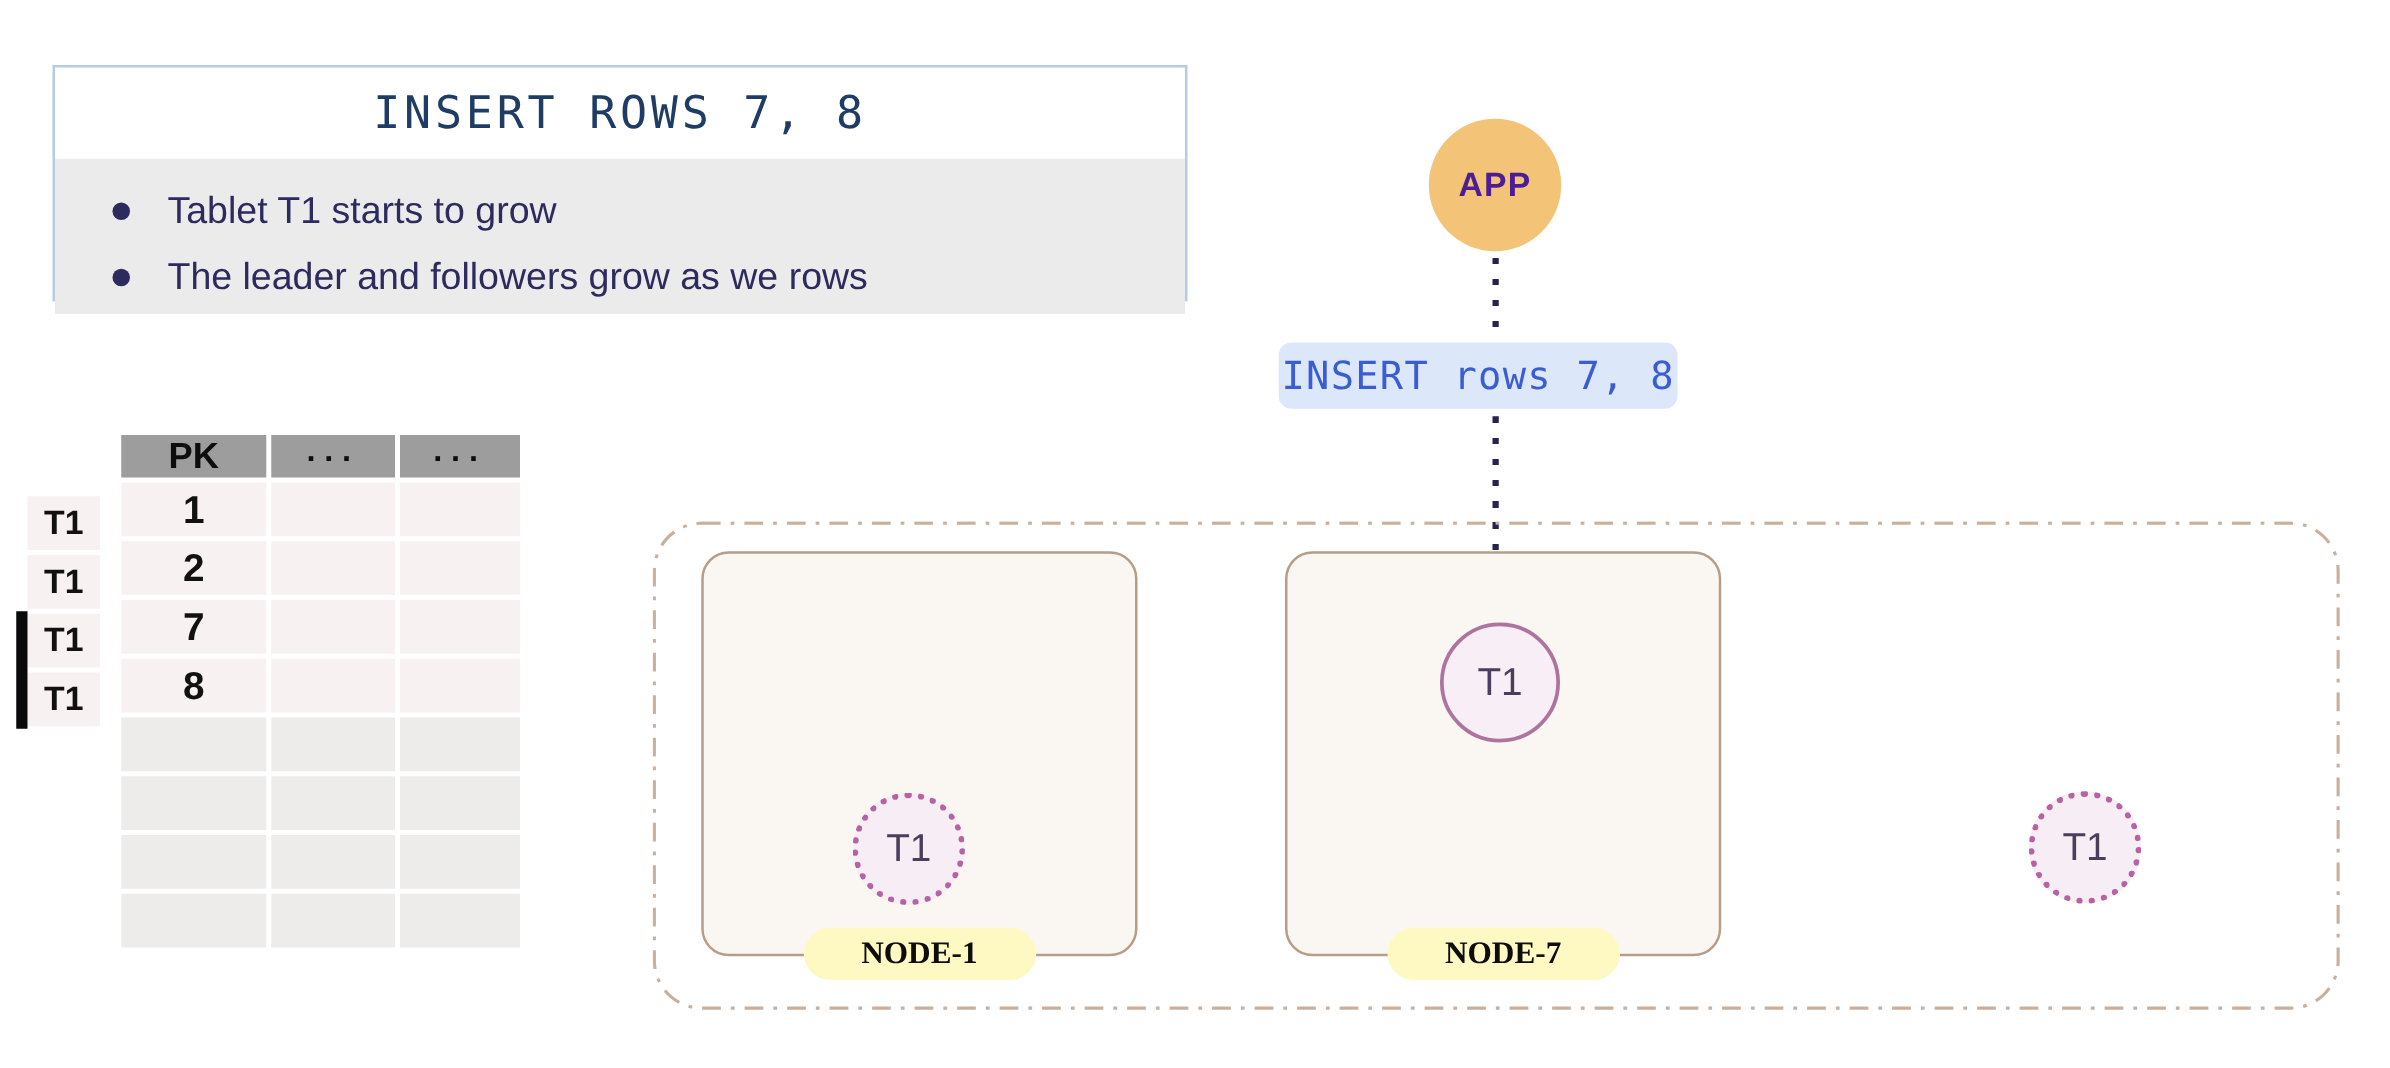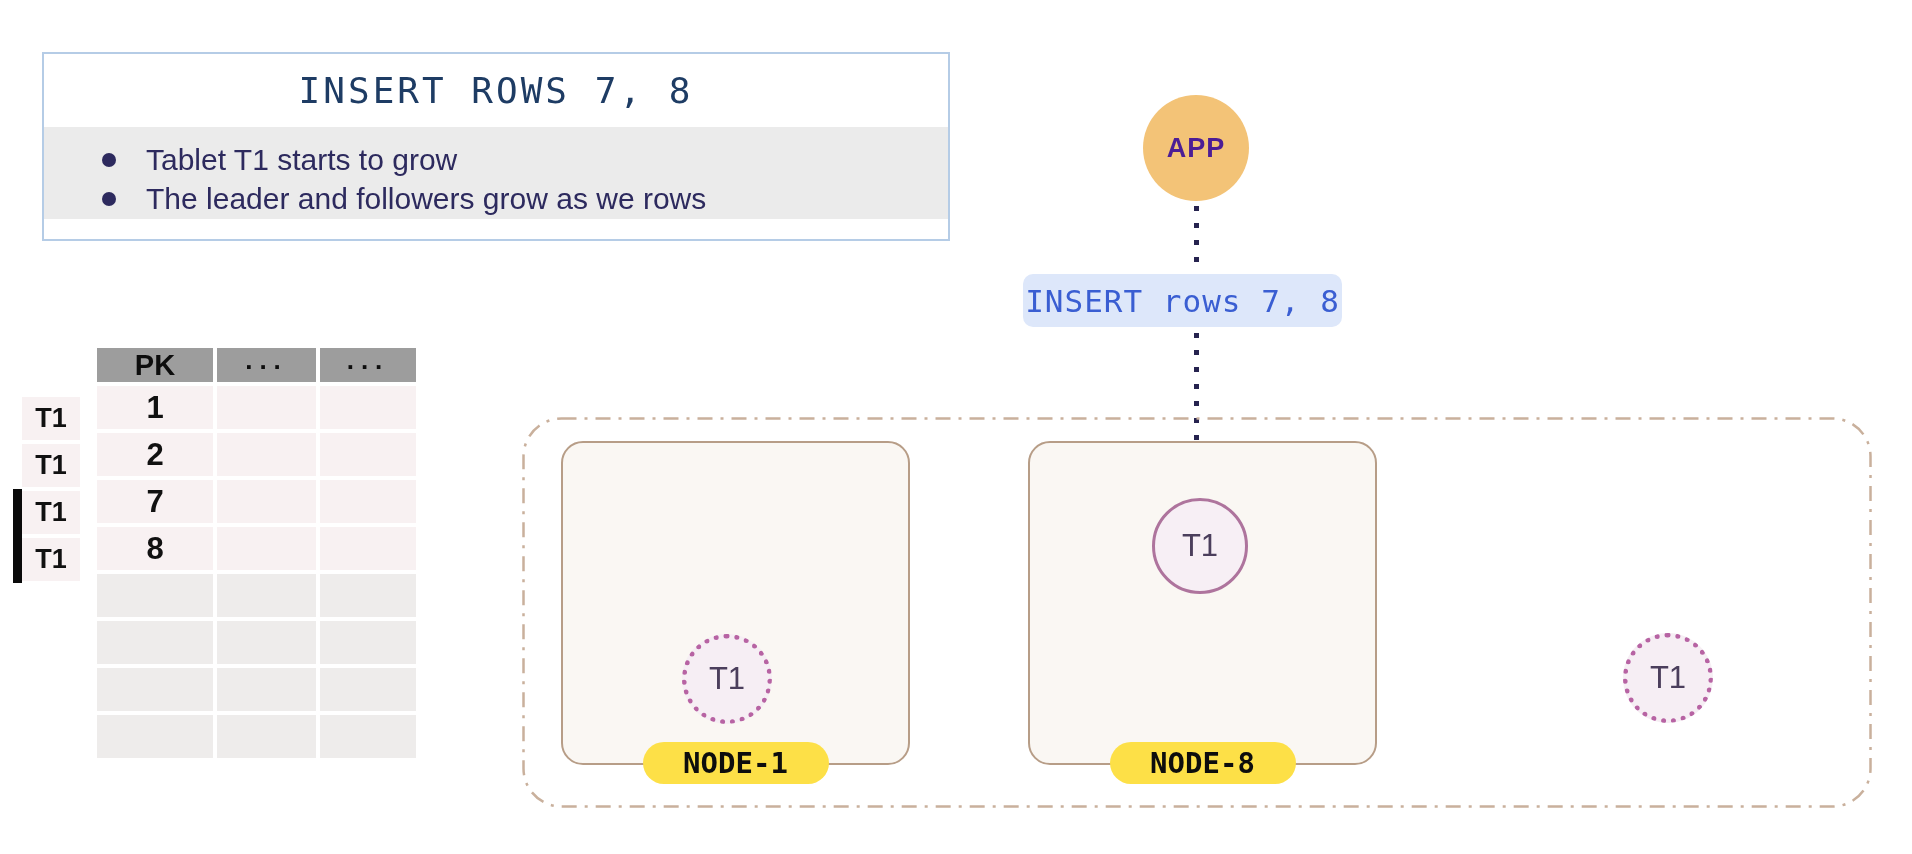--- a/index.html
+++ b/index.html
@@ -12,22 +12,22 @@
   
   .info-box{
     position:absolute;left:42px;top:52px;width:908px;height:189px;
     border:2px solid #b5cce6;box-sizing:border-box;background:#ffffff;
   }
   .info-title{
     height:73px;display:flex;align-items:center;justify-content:center;
     font-size:36px;letter-spacing:3px;color:#1e3c64;font-weight:500;
   }
   .info-bullets{
-    background:#ebebeb;height:92px;box-sizing:border-box;
-    padding:13px 0 0 58px;display:flex;flex-direction:column;justify-content:space-evenly;
+    background:#ebebeb;height:124px;box-sizing:border-box;
+    padding:13px 0 0 46px;display:flex;flex-direction:column;justify-content:space-evenly;
   }
   .bullet-row{display:flex;align-items:center;height:46px;}
   .bullet-dot{
     width:14px;height:14px;border-radius:50%;background:#2d2a5e;
     margin-right:30px;flex:0 0 auto;
   }
   .bullet-text{font-size:30px;color:#2d2a5e;}
 
   
   .app-circle{
@@ -74,22 +74,22 @@
   .node-card{
     position:absolute;top:441px;width:349px;height:324px;box-sizing:border-box;
     background:#faf7f3;border:2px solid #b79d87;border-radius:22px;
   }
   .node-card.n1{left:561px;}
   .node-card.n2{left:1028px;}
   .node-card.n3{left:1489px;}
   .node-pill{
     position:absolute;left:50%;bottom:-21px;transform:translateX(-50%);
     min-width:186px;height:42px;padding:0 28px;box-sizing:border-box;border-radius:21px;
-    background:#fde047;display:flex;align-items:center;justify-content:center;
-    font-weight:700;font-size:29px;color:#0d0d0d;white-space:nowrap;
+    background:#fef9c3;display:flex;align-items:center;justify-content:center;
+    font-weight:700;font-size:25px;color:#0d0d0d;white-space:nowrap;font-family:Liberation Serif, serif;
   }
   .tablet-circle{
     position:absolute;border-radius:50%;box-sizing:border-box;
     display:flex;align-items:center;justify-content:center;
     font-size:31px;font-weight:500;color:#4b3e5c;background:#f6eef4;
   }
   .tablet-circle.leader{left:1152px;top:498px;width:96px;height:96px;border:3px solid #ae749d;background:#f7eff5;}
   .tablet-circle.follower1{left:682px;top:634px;width:90px;height:90px;border:5px dotted #b763a3;}
   .tablet-circle.follower3{left:1623px;top:633px;width:90px;height:90px;border:5px dotted #b763a3;}
 </style>
@@ -179,20 +179,20 @@
   </div>
 
   <svg class="cluster-border" viewBox="0 0 1350 391">
     <rect x="1.5" y="1.5" width="1347" height="388" rx="38" fill="none" stroke="#c9b09c" stroke-width="2.5" stroke-dasharray="15 8 3 8"></rect>
   </svg>
 
   <div class="node-card n1">
     <div class="node-pill mono">NODE-1</div>
   </div>
   <div class="node-card n2">
-    <div class="node-pill mono">NODE-8</div>
+    <div class="node-pill mono">NODE-7</div>
   </div>
 
   <div class="tablet-circle follower1">T1</div>
   <div class="tablet-circle leader">T1</div>
   <div class="tablet-circle follower3">T1</div>
 
 </div>
 
 </body></html>

